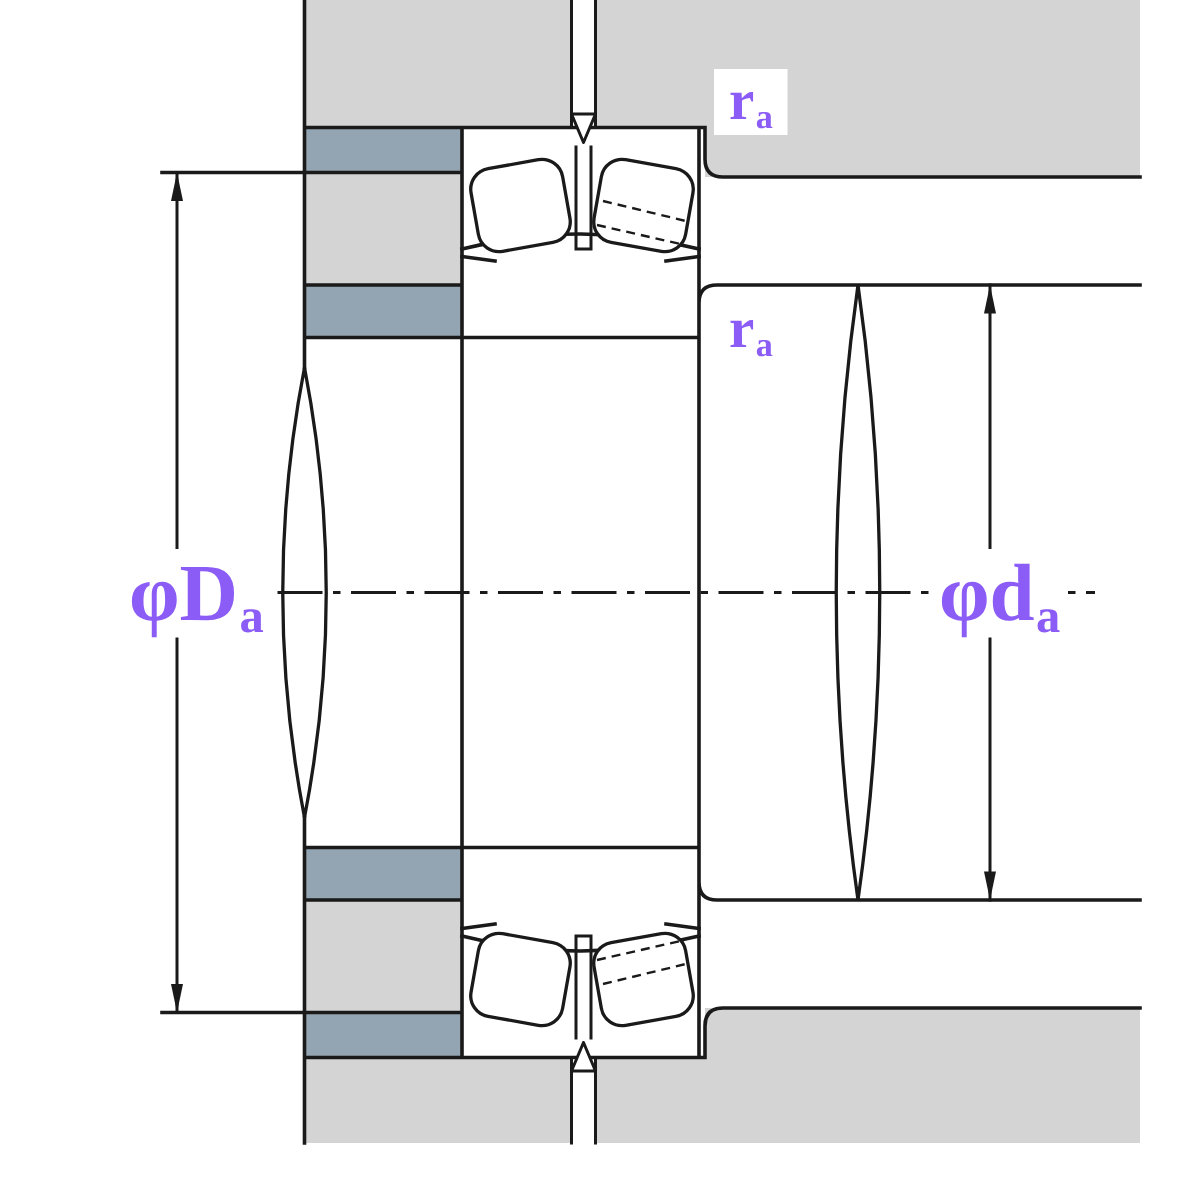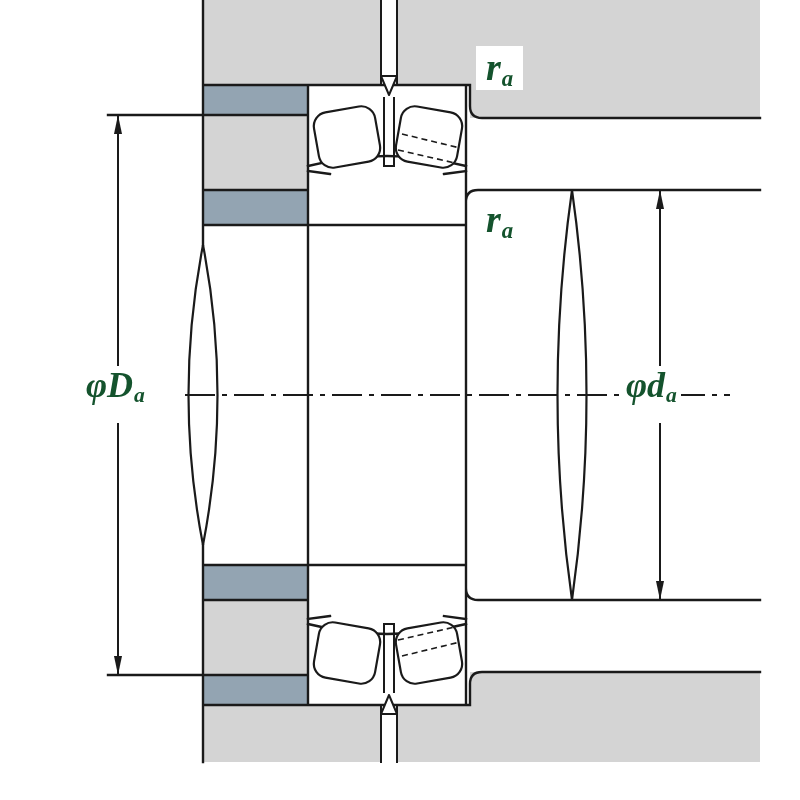--- a/index.html
+++ b/index.html
@@ -15,25 +15,25 @@
   .ln{fill:none;stroke:var(--line,#1a1a1a);stroke-width:2.4;stroke-linecap:square;}
   .thin{fill:none;stroke:var(--line,#1a1a1a);stroke-width:2;stroke-linecap:square;}
   .roller{fill:var(--background,#fff);stroke:var(--line,#1a1a1a);stroke-width:2.2;stroke-linejoin:round;}
   .lens{fill:var(--background,#fff);stroke:var(--line,#1a1a1a);stroke-width:2.2;}
   .dash{fill:none;stroke:var(--line,#1a1a1a);stroke-width:1.6;stroke-dasharray:6 4;}
   .cl{fill:none;stroke:var(--line,#1a1a1a);stroke-width:2;stroke-dasharray:30 7 5 7;}
   .ar{fill:var(--line,#1a1a1a);stroke:none;}
   .tip{fill:var(--background,#fff);stroke:var(--line,#1a1a1a);stroke-width:2;stroke-linejoin:round;}
   
   .lbl{
-    position:absolute;color:#14532d;background:var(--background,#fff);
-    font-style:italic;font-weight:bold;white-space:nowrap;
+    position:absolute;color:#8b5cf6;background:var(--background,#fff);
+    font-weight:bold;white-space:nowrap;
     line-height:1.05;padding:1px 4px;
   }
-  .dia{font-size:36px;}
+  .dia{font-size:54px;}
   .fil{font-size:38px;}
   .sub{font-size:0.60em;position:relative;bottom:-0.25em;margin-left:1px;}
 </style>
 </head>
 <body>
 
 <div class="stage">
 
   <svg width="800" height="800" viewBox="0 0 800 800">
 

